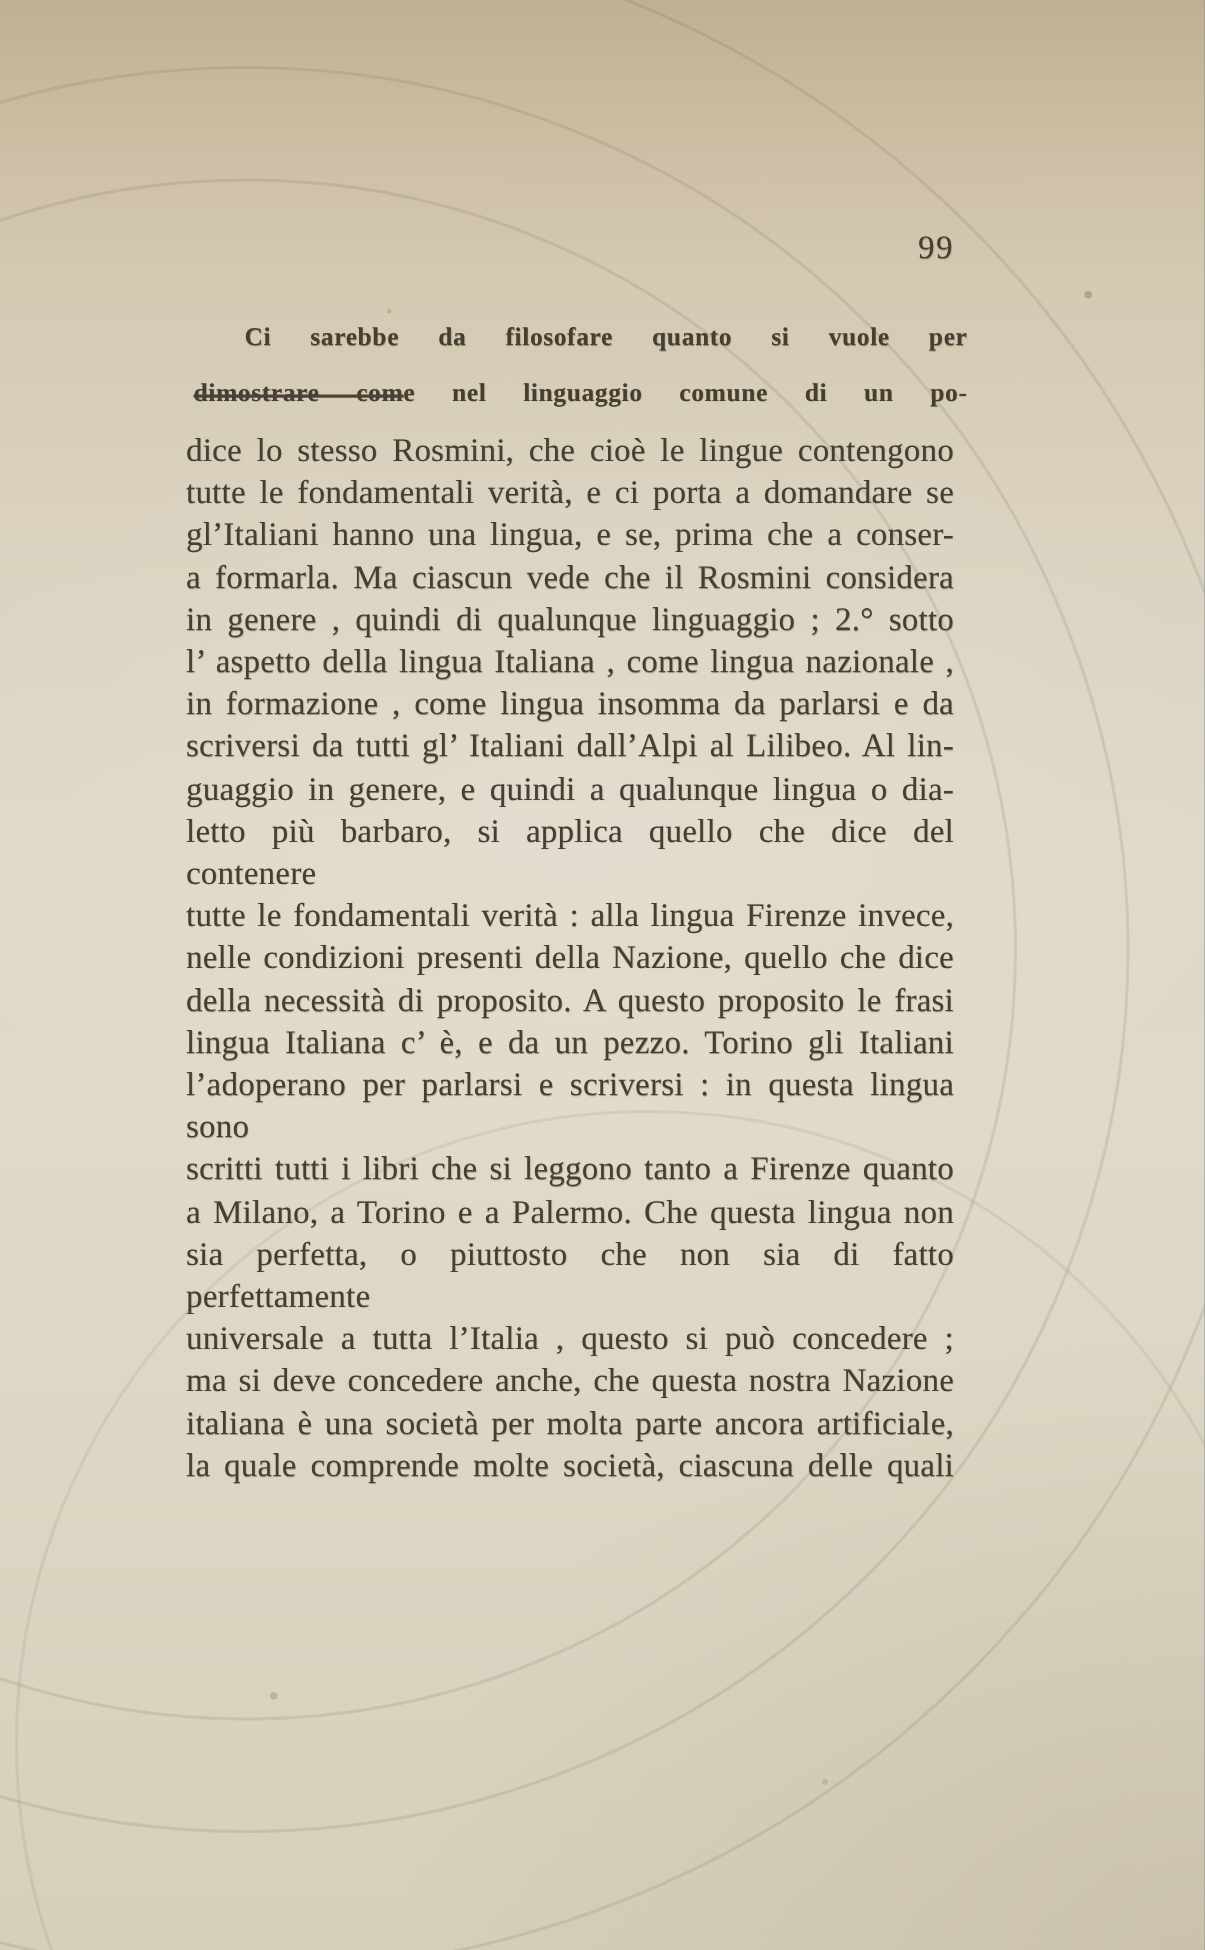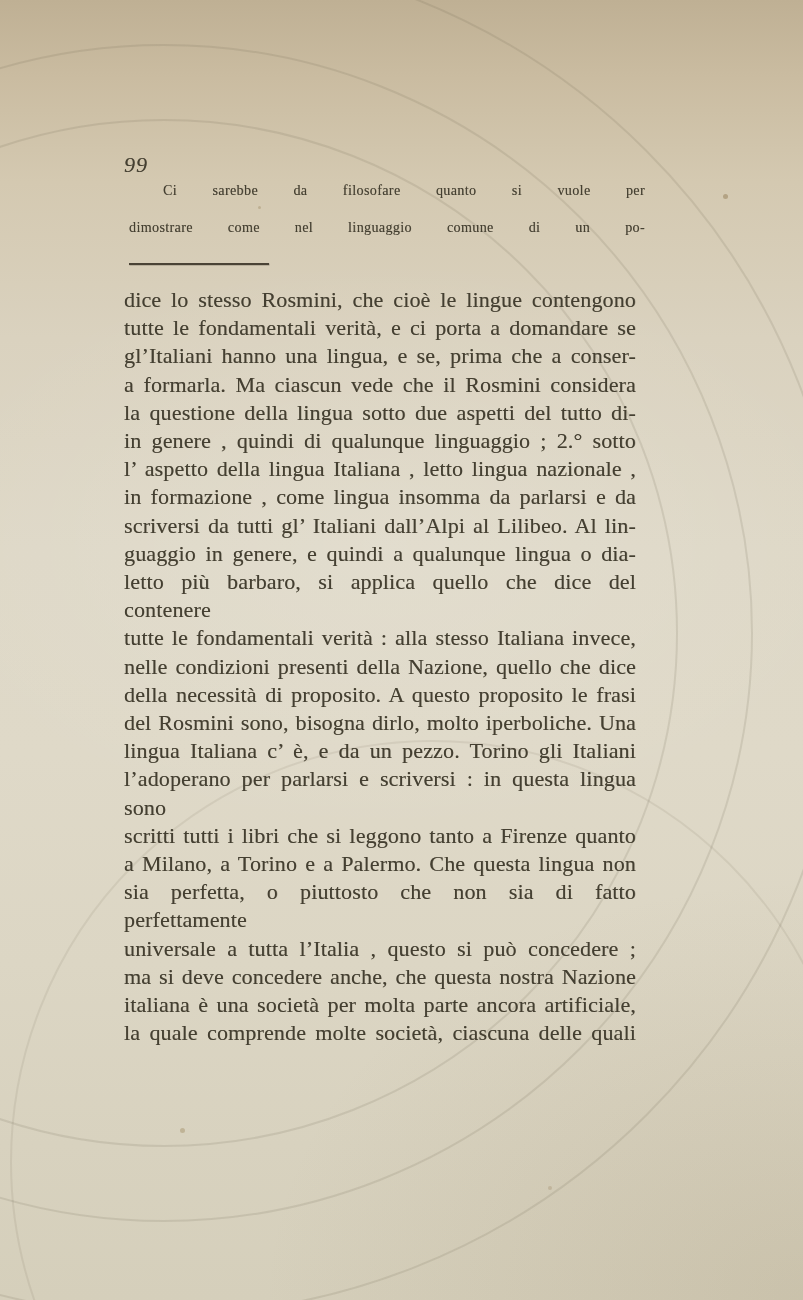--- a/index.html
+++ b/index.html
@@ -39,32 +39,32 @@
   .speck.s1 { left: 723px; top: 194px;  width: 5px; height: 5px; }
   .speck.s2 { left: 180px; top: 1128px; width: 5px; height: 5px; background: rgba(140,114,66,0.32); }
   .speck.s3 { left: 258px; top: 206px;  width: 3px; height: 3px; background: rgba(130,106,62,0.28); }
   .speck.s4 { left: 548px; top: 1186px; width: 4px; height: 4px; background: rgba(130,106,62,0.22); }
 
   .ink { color: #443f31; text-shadow: 0.3px 0.4px 0.6px rgba(62,57,43,0.45); }
 
   .pagenum {
     position: absolute;
     left: 124px; top: 152px; width: 512px;
-    text-align: left;
+    text-align: right;
     font-size: 22px;
     letter-spacing: 1px;
-    font-style: italic;
   }
   .main {
     position: absolute;
-    left: 129px; top: 172px; width: 516px;
-    font-size: 14px;
+    left: 129px; top: 206px; width: 516px;
+    font-size: 17px;
     line-height: 37px;
     letter-spacing: 0.4px;
     word-spacing: 2px;
+    font-weight: bold;
   }
   .main .line:first-child { padding-left: 34px; }
   .rule {
     position: absolute;
     left: 129px; top: 263px; width: 140px; height: 2px;
     background: #4a4336;
     box-shadow: 0.5px 0.5px 0.5px rgba(62,57,43,0.4);
   }
   .footnote {
     position: absolute;
@@ -102,31 +102,29 @@
       <div class="line">dimostrare come nel linguaggio comune di un po-</div>
     </div>
 
   <div class="rule"></div>
 
   <div class="footnote ink">
       <div class="line">dice lo stesso Rosmini, che cioè le lingue contengono</div>
       <div class="line">tutte le fondamentali verità, e ci porta a domandare se</div>
       <div class="line">gl’Italiani hanno una lingua, e se, prima che a conser-</div>
       <div class="line">a formarla. Ma ciascun vede che il Rosmini considera</div>
-      <div class="line">la questione della lingua sotto due aspetti del tutto di-</div>
       <div class="line">in genere , quindi di qualunque linguaggio ; 2.° sotto</div>
-      <div class="line">l’ aspetto della lingua Italiana , letto lingua nazionale ,</div>
+      <div class="line">l’ aspetto della lingua Italiana , come lingua nazionale ,</div>
       <div class="line">in formazione , come lingua insomma da parlarsi e da</div>
       <div class="line">scriversi da tutti gl’ Italiani dall’Alpi al Lilibeo. Al lin-</div>
       <div class="line">guaggio in genere, e quindi a qualunque lingua o dia-</div>
       <div class="line">letto più barbaro, si applica quello che dice del contenere</div>
-      <div class="line">tutte le fondamentali verità : alla stesso Italiana invece,</div>
+      <div class="line">tutte le fondamentali verità : alla lingua Firenze invece,</div>
       <div class="line">nelle condizioni presenti della Nazione, quello che dice</div>
       <div class="line">della necessità di proposito. A questo proposito le frasi</div>
-      <div class="line">del Rosmini sono, bisogna dirlo, molto iperboliche. Una</div>
       <div class="line">lingua Italiana c’ è, e da un pezzo. Torino gli Italiani</div>
       <div class="line">l’adoperano per parlarsi e scriversi : in questa lingua sono</div>
       <div class="line">scritti tutti i libri che si leggono tanto a Firenze quanto</div>
       <div class="line">a Milano, a Torino e a Palermo. Che questa lingua non</div>
       <div class="line">sia perfetta, o piuttosto che non sia di fatto perfettamente</div>
       <div class="line">universale a tutta l’Italia , questo si può concedere ;</div>
       <div class="line">ma si deve concedere anche, che questa nostra Nazione</div>
       <div class="line">italiana è una società per molta parte ancora artificiale,</div>
       <div class="line">la quale comprende molte società, ciascuna delle quali</div>
     </div>

